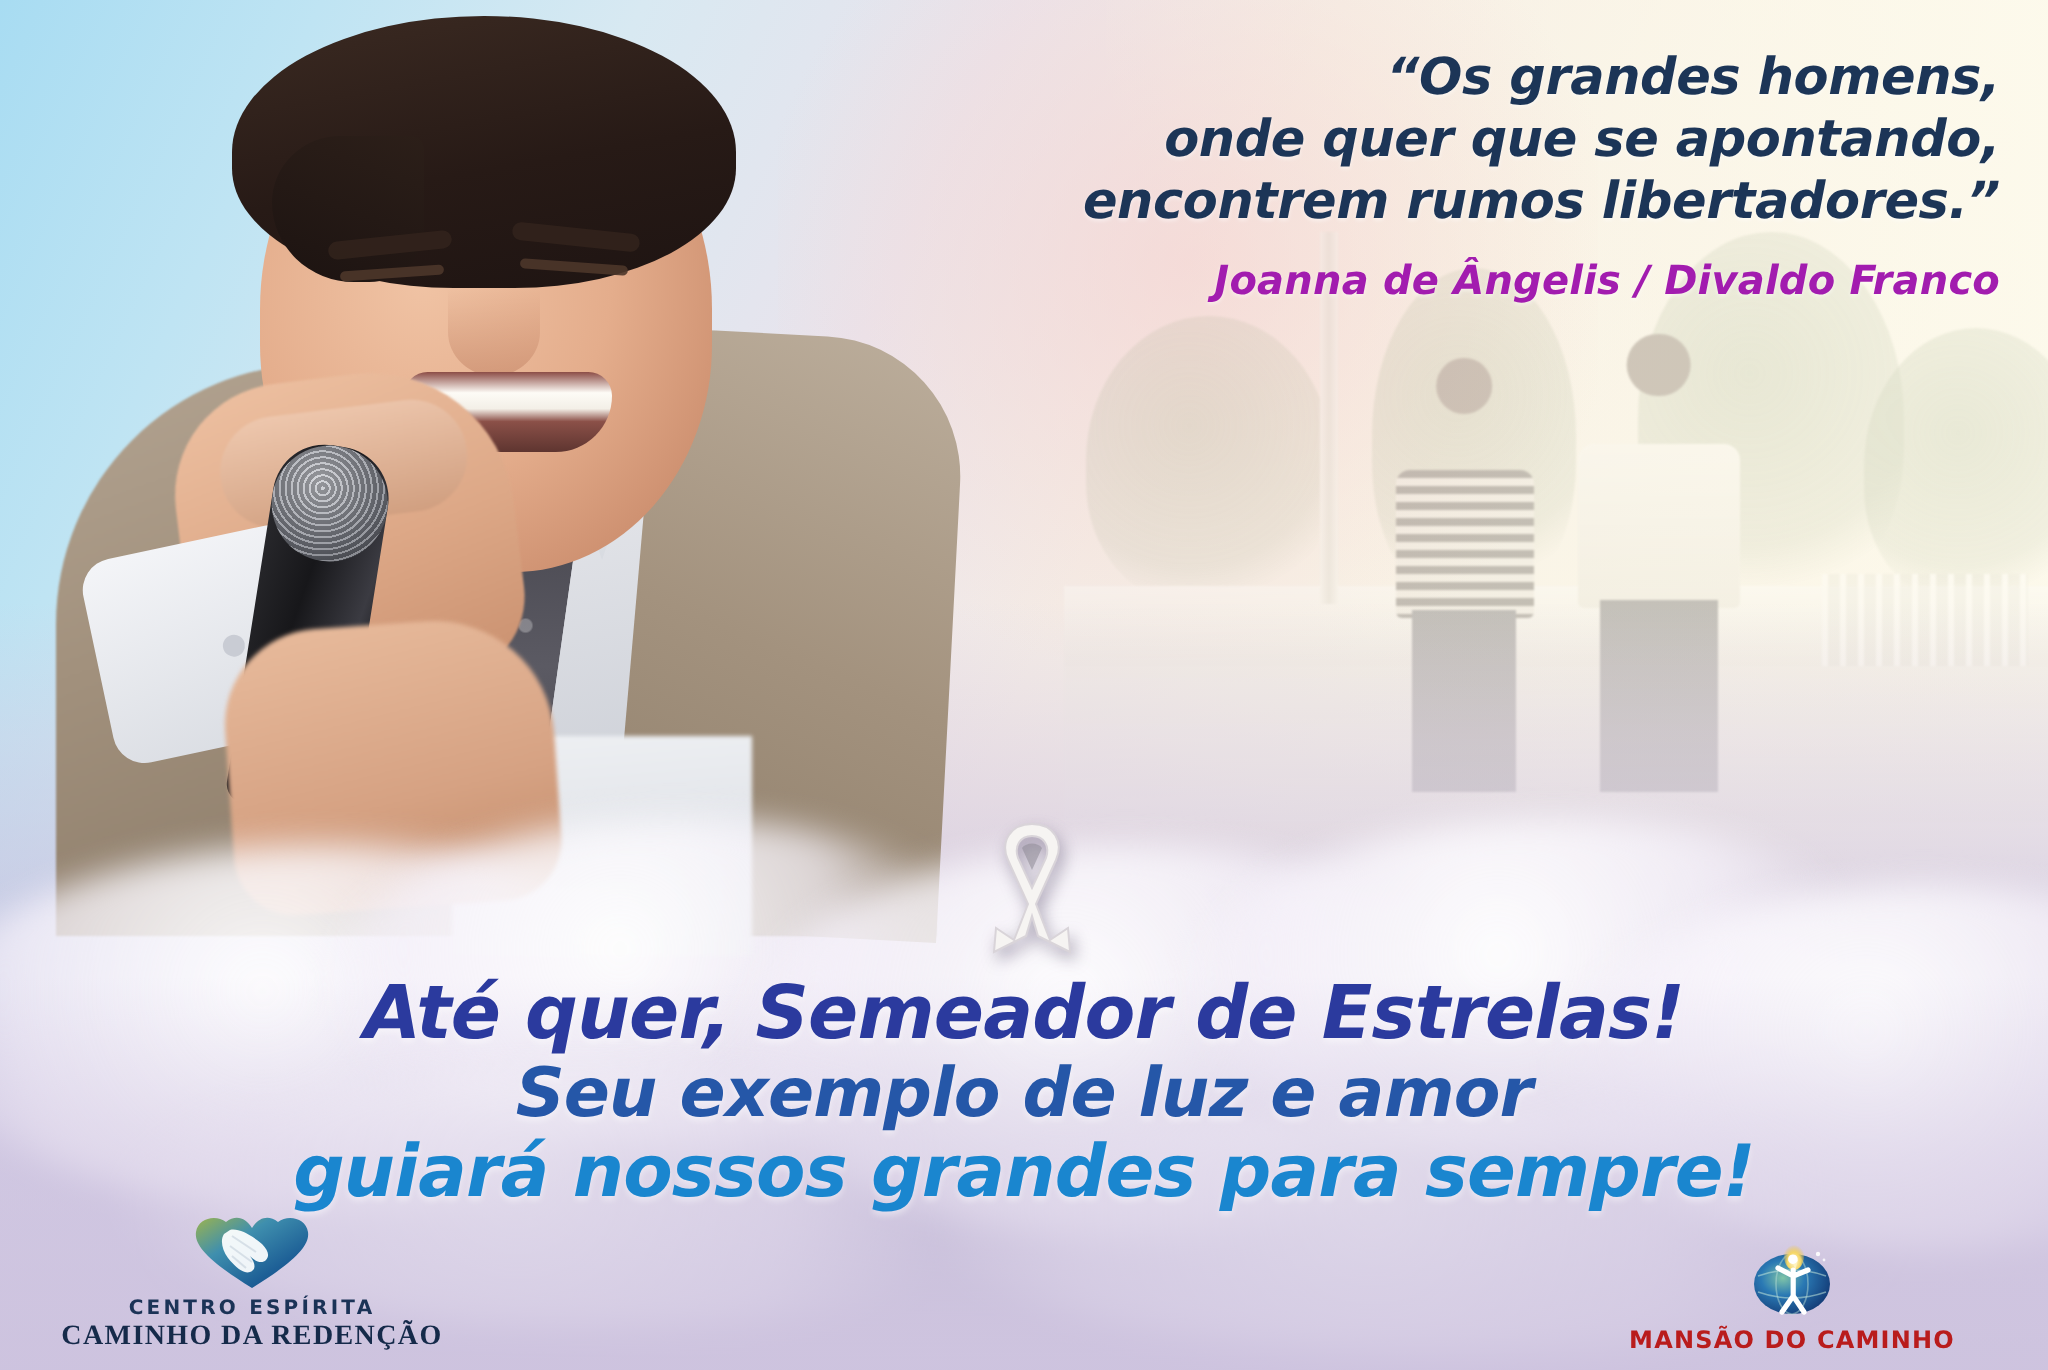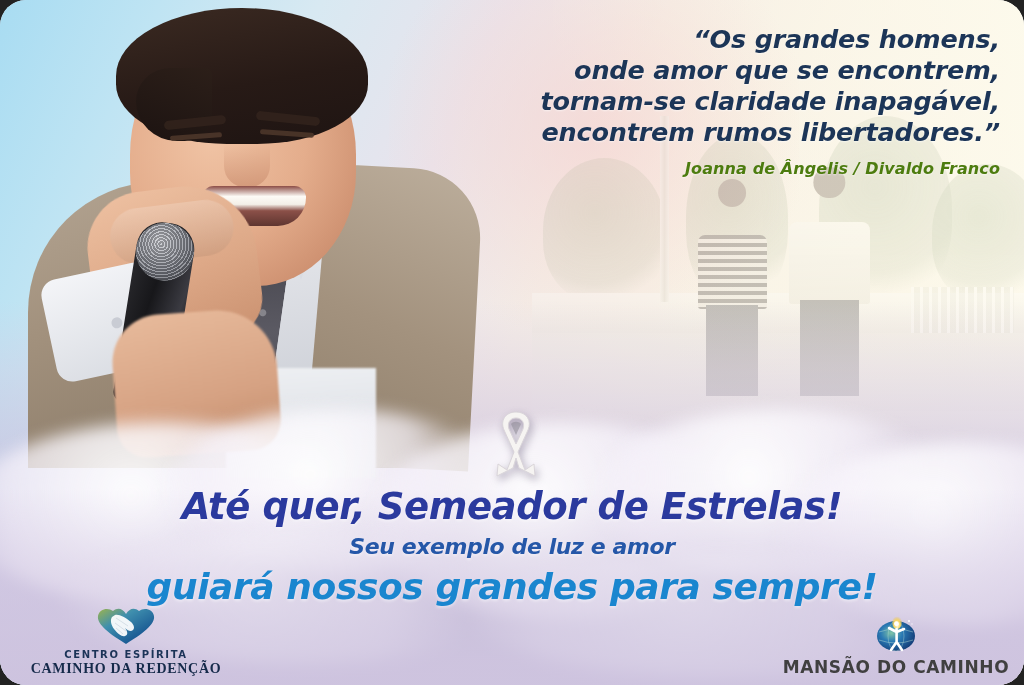--- a/index.html
+++ b/index.html
@@ -4,21 +4,20 @@
 <style>
   html,body{margin:0;padding:0;background:#222;}
   *{box-sizing:border-box;}
 
   .poster{
     position:relative;
     width:1024px;height:685px;
     overflow:hidden;
     font-family:"DejaVu Sans","Liberation Sans",sans-serif;
     background:#dfe9f5;
-    border-radius:26px;
   }
 
   
   .bg-sky{
     position:absolute;inset:0;
     background:
       linear-gradient(115deg,
         #a8dcf2 0%,
         #bfe4f3 12%,
         #d8e9f2 24%,
@@ -265,22 +264,22 @@
   .quote-line{
     font-size:25.5px;line-height:31px;
     font-weight:700;font-style:italic;
     color:#1c3557;
     letter-spacing:-.2px;
     white-space:nowrap;
     text-shadow:0 1px 2px rgba(255,255,255,.55);
   }
   .quote-attr{
     margin-top:11px;
-    font-size:16px;font-weight:700;font-style:italic;
-    color:#4d7c0f;
+    font-size:20px;font-weight:700;font-style:italic;
+    color:#a21caf;
     letter-spacing:.1px;
     text-shadow:0 1px 2px rgba(255,255,255,.5);
   }
 
   
   .ribbon{
     position:absolute;left:489px;top:408px;width:54px;height:72px;
   }
   .ribbon svg{display:block;filter:drop-shadow(2px 4px 4px rgba(90,80,110,.45));}
 
@@ -289,41 +288,41 @@
     position:absolute;left:0;right:0;top:487px;
     text-align:center;
   }
   .hl{
     font-weight:700;font-style:italic;
     letter-spacing:-.4px;
     line-height:40px;
     text-shadow:0 2px 3px rgba(255,255,255,.42);
   }
   .hl1{font-size:37px;color:#2b3a9e;}
-  .hl2{font-size:22px;color:#2557a8;}
+  .hl2{font-size:34px;color:#2557a8;}
   .hl3{font-size:36px;color:#1a86cf;}
 
   
   .logo{
     position:absolute;bottom:8px;text-align:center;
   }
   .logo-left{left:6px;width:240px;}
   .logo-right{right:8px;width:240px;}
   .logo-mark{height:40px;display:flex;align-items:flex-end;justify-content:center;}
   .logo-mark svg{display:block;}
   .logo-t1{
     font-size:10px;font-weight:700;color:#1b3357;
     letter-spacing:1.6px;margin-top:3px;
   }
   .logo-t2{
     font-size:14px;font-weight:700;color:#152a4a;
     letter-spacing:.7px;margin-top:1px;font-family:Liberation Serif, serif;
   }
   .logo-t-single{
-    font-size:17px;font-weight:700;color:#404040;
+    font-size:12px;font-weight:700;color:#b91c1c;
     letter-spacing:.6px;margin-top:4px;
   }
 </style>
 </head>
 <body>
 
 <div class="poster">
 
   <div class="bg-sky"></div>
   <div class="bg-creamright"></div>
@@ -384,22 +383,21 @@
     <div class="cloud c3"></div>
     <div class="cloud c4"></div>
     <div class="cloud c5"></div>
     <div class="cloud c6"></div>
     <div class="cloud c7"></div>
     <div class="cloudveil"></div>
   </div>
 
   <div class="quote">
     <div class="quote-line">“Os grandes homens,</div>
-    <div class="quote-line">onde amor que se encontrem,</div>
-    <div class="quote-line">tornam-se claridade inapagável,</div>
+    <div class="quote-line">onde quer que se apontando,</div>
     <div class="quote-line">encontrem rumos libertadores.”</div>
     <div class="quote-attr">Joanna de Ângelis / Divaldo Franco</div>
   </div>
 
   <div class="ribbon">
     <svg width="54" height="72" viewBox="0 0 54 72">
       <path d="M27 4 C16 4 11 13 15 22 L25 44 L18 62 L9 56 L8 68 L24 60 L27 50 L30 60 L46 68 L45 56 L36 62 L29 44 L39 22 C43 13 38 4 27 4 Z
                M27 10 C33 10 36 15 34 21 L27 36 L20 21 C18 15 21 10 27 10 Z" fill="#f6f4f2" stroke="#d9d4d9" stroke-width="1"></path>
       <path d="M22 16 C24 13 30 13 32 16 L27 27 Z" fill="#8e8a96" opacity=".55"></path>
     </svg>

